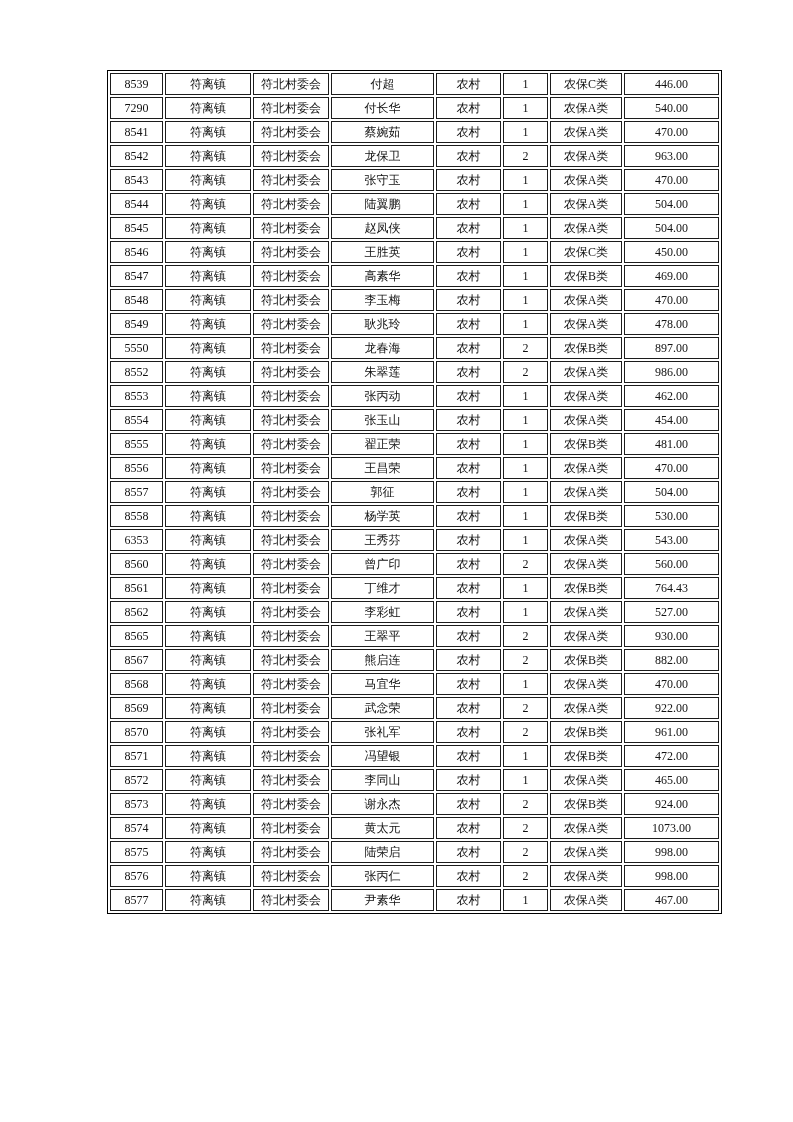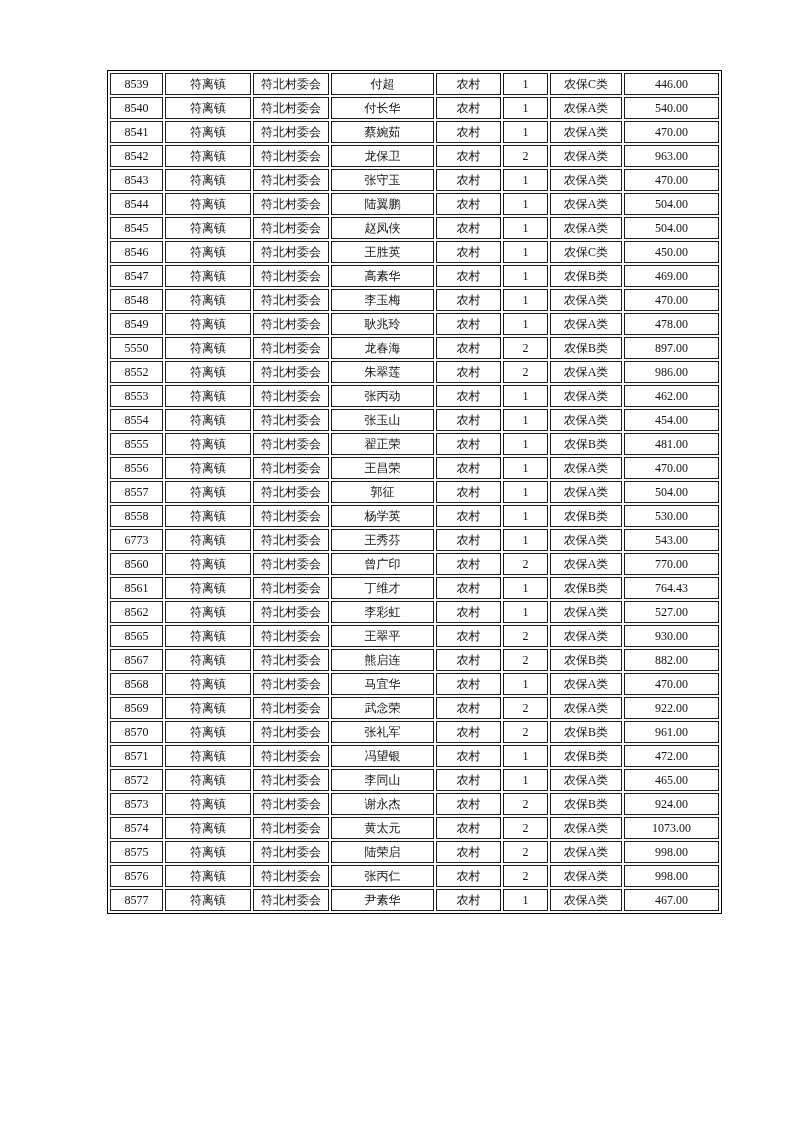--- a/index.html
+++ b/index.html
@@ -72,21 +72,21 @@
             <td>8539</td>
             <td>符离镇</td>
             <td>符北村委会</td>
             <td>付超</td>
             <td>农村</td>
             <td>1</td>
             <td>农保C类</td>
             <td>446.00</td>
           </tr>
           <tr>
-            <td>8540</td>
+            <td>7290</td>
             <td>符离镇</td>
             <td>符北村委会</td>
             <td>付长华</td>
             <td>农村</td>
             <td>1</td>
             <td>农保A类</td>
             <td>540.00</td>
           </tr>
           <tr>
             <td>8541</td>
@@ -252,38 +252,38 @@
             <td>8558</td>
             <td>符离镇</td>
             <td>符北村委会</td>
             <td>杨学英</td>
             <td>农村</td>
             <td>1</td>
             <td>农保B类</td>
             <td>530.00</td>
           </tr>
           <tr>
-            <td>6773</td>
+            <td>6353</td>
             <td>符离镇</td>
             <td>符北村委会</td>
             <td>王秀芬</td>
             <td>农村</td>
             <td>1</td>
             <td>农保A类</td>
             <td>543.00</td>
           </tr>
           <tr>
             <td>8560</td>
             <td>符离镇</td>
             <td>符北村委会</td>
             <td>曾广印</td>
             <td>农村</td>
             <td>2</td>
             <td>农保A类</td>
-            <td>770.00</td>
+            <td>560.00</td>
           </tr>
           <tr>
             <td>8561</td>
             <td>符离镇</td>
             <td>符北村委会</td>
             <td>丁维才</td>
             <td>农村</td>
             <td>1</td>
             <td>农保B类</td>
             <td>764.43</td>

